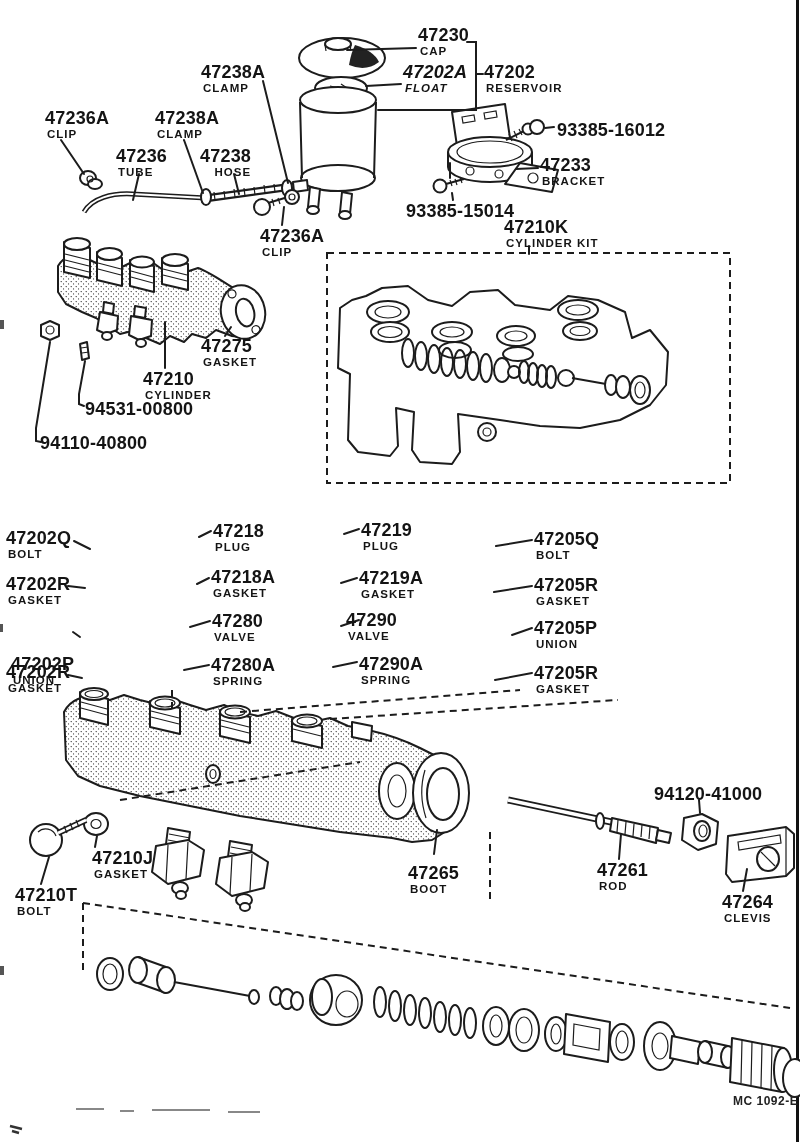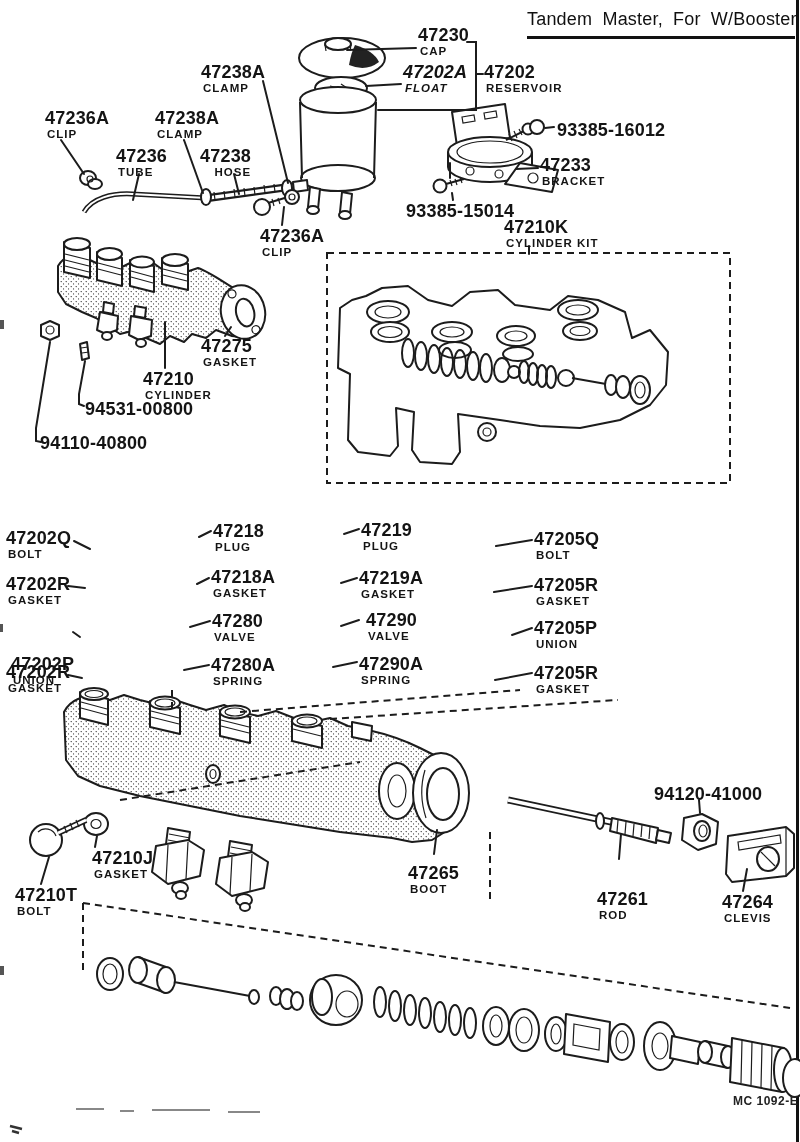--- a/index.html
+++ b/index.html
@@ -21,21 +21,20 @@
   svg .sh{stroke:#1c1c1c;stroke-width:2;fill:none;stroke-linejoin:round;}
   svg .shw{stroke:#1c1c1c;stroke-width:2;fill:#ffffff;stroke-linejoin:round;}
   svg .shs{stroke:#1c1c1c;stroke-width:2;fill:url(#stip);stroke-linejoin:round;}
   svg .thin{stroke:#1c1c1c;stroke-width:1.2;fill:none;}
 </style>
 </head>
 <body>
 
 <div class="page">
 
-  <div class="title">Tandem Master, For W/Booster</div>
 
   <svg class="art" width="800" height="1142" viewBox="0 0 800 1142">
     <defs>
       <pattern id="stip" width="5" height="5" patternUnits="userSpaceOnUse">
         <circle cx="1.2" cy="1.6" r="0.7" fill="#2b2b2b"></circle>
         <circle cx="3.6" cy="3.9" r="0.55" fill="#2b2b2b"></circle>
       </pattern>
     </defs>
 
     <g>
@@ -460,21 +459,21 @@
         <div class="pcap">GASKET</div>
       </div>
       <div class="plabel" style="left: 11px; top: 619px; margin-top: 36px;">
         <div class="pnum">47202P</div>
         <div class="pcap">UNION</div>
       </div>
       <div class="plabel" style="left: 212px; top: 612px;">
         <div class="pnum">47280</div>
         <div class="pcap">VALVE</div>
       </div>
-      <div class="plabel" style="left: 366px; top: 611px;">
+      <div class="plabel" style="left: 346px; top: 611px;">
         <div class="pnum">47290</div>
         <div class="pcap">VALVE</div>
       </div>
       <div class="plabel" style="left: 534px; top: 619px;">
         <div class="pnum">47205P</div>
         <div class="pcap">UNION</div>
       </div>
       <div class="plabel" style="left: 6px; top: 663px;">
         <div class="pnum">47202R</div>
         <div class="pcap">GASKET</div>
@@ -487,21 +486,21 @@
         <div class="pnum">47290A</div>
         <div class="pcap">SPRING</div>
       </div>
       <div class="plabel" style="left: 534px; top: 664px;">
         <div class="pnum">47205R</div>
         <div class="pcap">GASKET</div>
       </div>
       <div class="plabel" style="left: 654px; top: 785px;">
         <div class="pnum">94120-41000</div>
       </div>
-      <div class="plabel" style="left: 597px; top: 861px; margin-top: 29px;">
+      <div class="plabel" style="left: 597px; top: 861px;">
         <div class="pnum">47261</div>
         <div class="pcap">ROD</div>
       </div>
       <div class="plabel" style="left: 722px; top: 893px;">
         <div class="pnum">47264</div>
         <div class="pcap">CLEVIS</div>
       </div>
       <div class="plabel" style="left: 408px; top: 856px; margin-top: 8px;">
         <div class="pnum">47265</div>
         <div class="pcap">BOOT</div>

